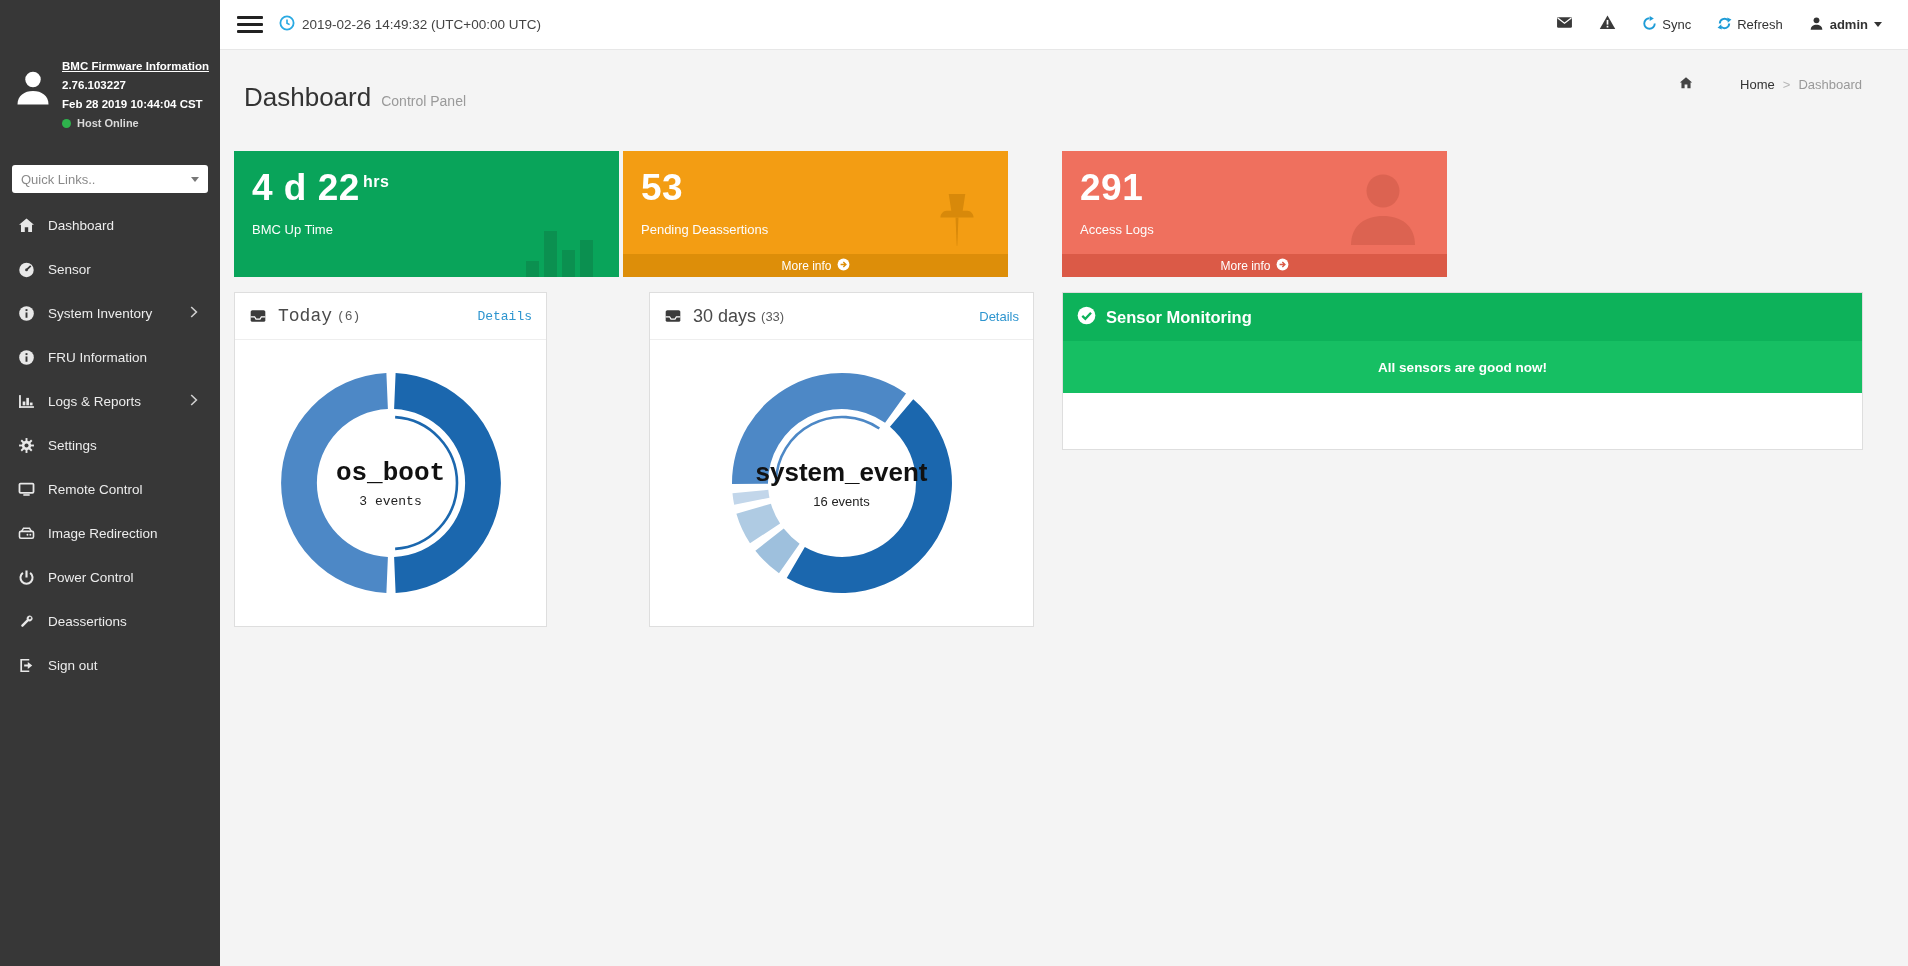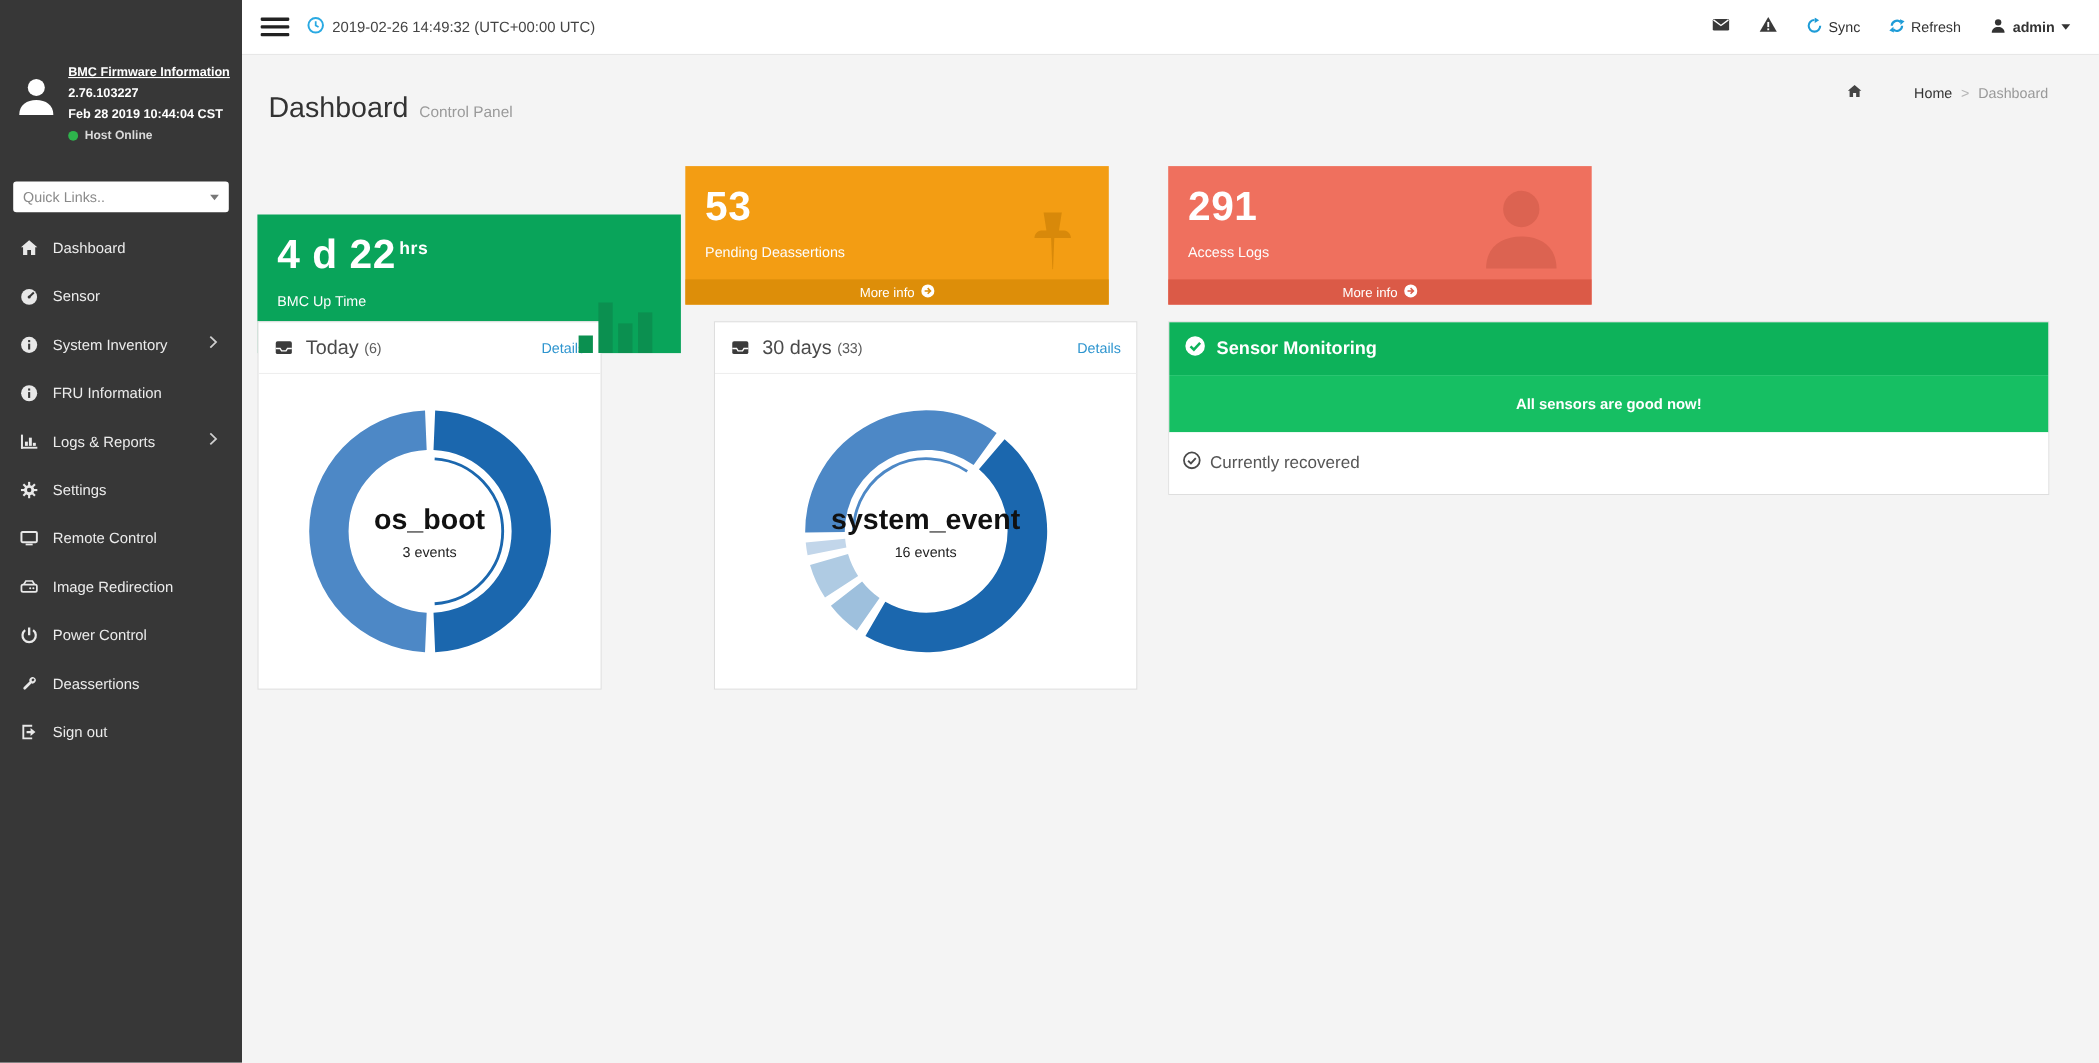--- a/index.html
+++ b/index.html
@@ -51,41 +51,41 @@
   #page-title { font-size:26px; color:#333; font-weight:normal; }
   #page-subtitle { font-size:14px; color:#9a9a9a; }
   #breadcrumb { position:absolute; right:46px; top:26px; display:flex; align-items:center; gap:8px; font-size:13px; }
   #breadcrumb svg { width:14px; height:14px; fill:#444; }
   .crumb-home { color:#333;margin-left:39px; }
   .crumb-sep { color:#b5b5b5; }
   .crumb-current { color:#999; }
 
   
   .card { position:absolute; top:101px; width:385px; height:126px; color:#fff; overflow:hidden; }
-  .card.green { left:14px;  background:#09a45a;margin-top:44px; }
+  .card.green { left:14px;  background:#09a45a; }
   .card.orange{ left:403px; background:#f39d13; }
   .card.red   { left:842px; background:#ef705e; }
   .card-inner { padding:16px 18px; position:relative; z-index:2; }
   .card-big { font-size:37px; font-weight:bold; letter-spacing:0.5px; }
   .card-unit { font-size:16px; font-weight:bold; vertical-align:super; margin-left:3px; }
   .card-label { font-size:13px; margin-top:13px; color:#fdfdfd; }
   .card-footer { position:absolute; left:0; bottom:0; width:100%; height:23px; display:flex;
                  align-items:center; justify-content:center; gap:5px; font-size:12px; color:#fff; z-index:3; }
   .card.orange .card-footer { background:#dd8e09; }
   .card.red    .card-footer { background:#db5a47; }
   .card-footer svg { width:13px; height:13px; }
   .card-art { position:absolute; z-index:1; }
   #uptime-bars { right:26px; bottom:0; display:flex; align-items:flex-end; gap:5px; }
   #uptime-bars div { width:13px; background:#0b9050; }
   #pin-art { right:30px; bottom:23px; }
   #person-art { right:24px; bottom:23px; }
 
   
   .panel { position:absolute; top:242px; background:#fff; border:1px solid #dedede; }
-  #panel-today  { left:14px;  width:313px; height:335px; }
+  #panel-today  { left:14px;  width:313px; height:335px;font-family:Liberation Mono, monospace; }
   #panel-30days { left:429px; width:385px; height:335px; }
   .panel-header { height:47px; display:flex; align-items:center; padding:0 14px; border-bottom:1px solid #eee; }
   .panel-header svg.inbox { width:18px; height:18px; fill:#3b3b3b; }
   .panel-title { font-size:18px; color:#4a4a4a; margin-left:11px; }
   .panel-count { font-size:13px; color:#5a5a5a; margin-left:5px; }
   .details-link { margin-left:auto; font-size:13px; color:#2e95cf; }
   .donut-wrap { position:relative; height:286px; }
   .donut-wrap svg { position:absolute; left:50%; top:50%; transform:translate(-50%,-50%); }
   .donut-center { position:absolute; left:0; top:0; width:100%; height:100%;
                   display:flex; flex-direction:column; align-items:center; justify-content:center; }
@@ -451,24 +451,15 @@
     <div class="sm-header">
       <span data-interactable="false">
         <svg viewBox="0 0 18 18">
             <circle cx="9" cy="9" r="8.4" fill="#fff"></circle>
         <path d="M5 9.4 L7.9 12.2 L13.3 6.4" fill="none" stroke="#0db25a" stroke-width="2.2"></path>
           </svg>
       </span>
       <span data-interactable="false">Sensor Monitoring</span>
     </div>
     <div class="sm-band" data-interactable="false">All sensors are good now!</div>
-    <div class="sm-row" data-interactable="false">
-      <span data-interactable="false">
-        <svg viewBox="0 0 18 18">
-            <circle cx="9" cy="9" r="7.6" fill="none" stroke="#4a4a4a" stroke-width="1.7"></circle>
-        <path d="M5.4 9.4 L8.1 12 L12.8 6.8" fill="none" stroke="#4a4a4a" stroke-width="1.8"></path>
-          </svg>
-      </span>
-      <span data-interactable="false">Currently recovered</span>
-    </div>
   </div>
 
 </div>
 
 </body></html>

